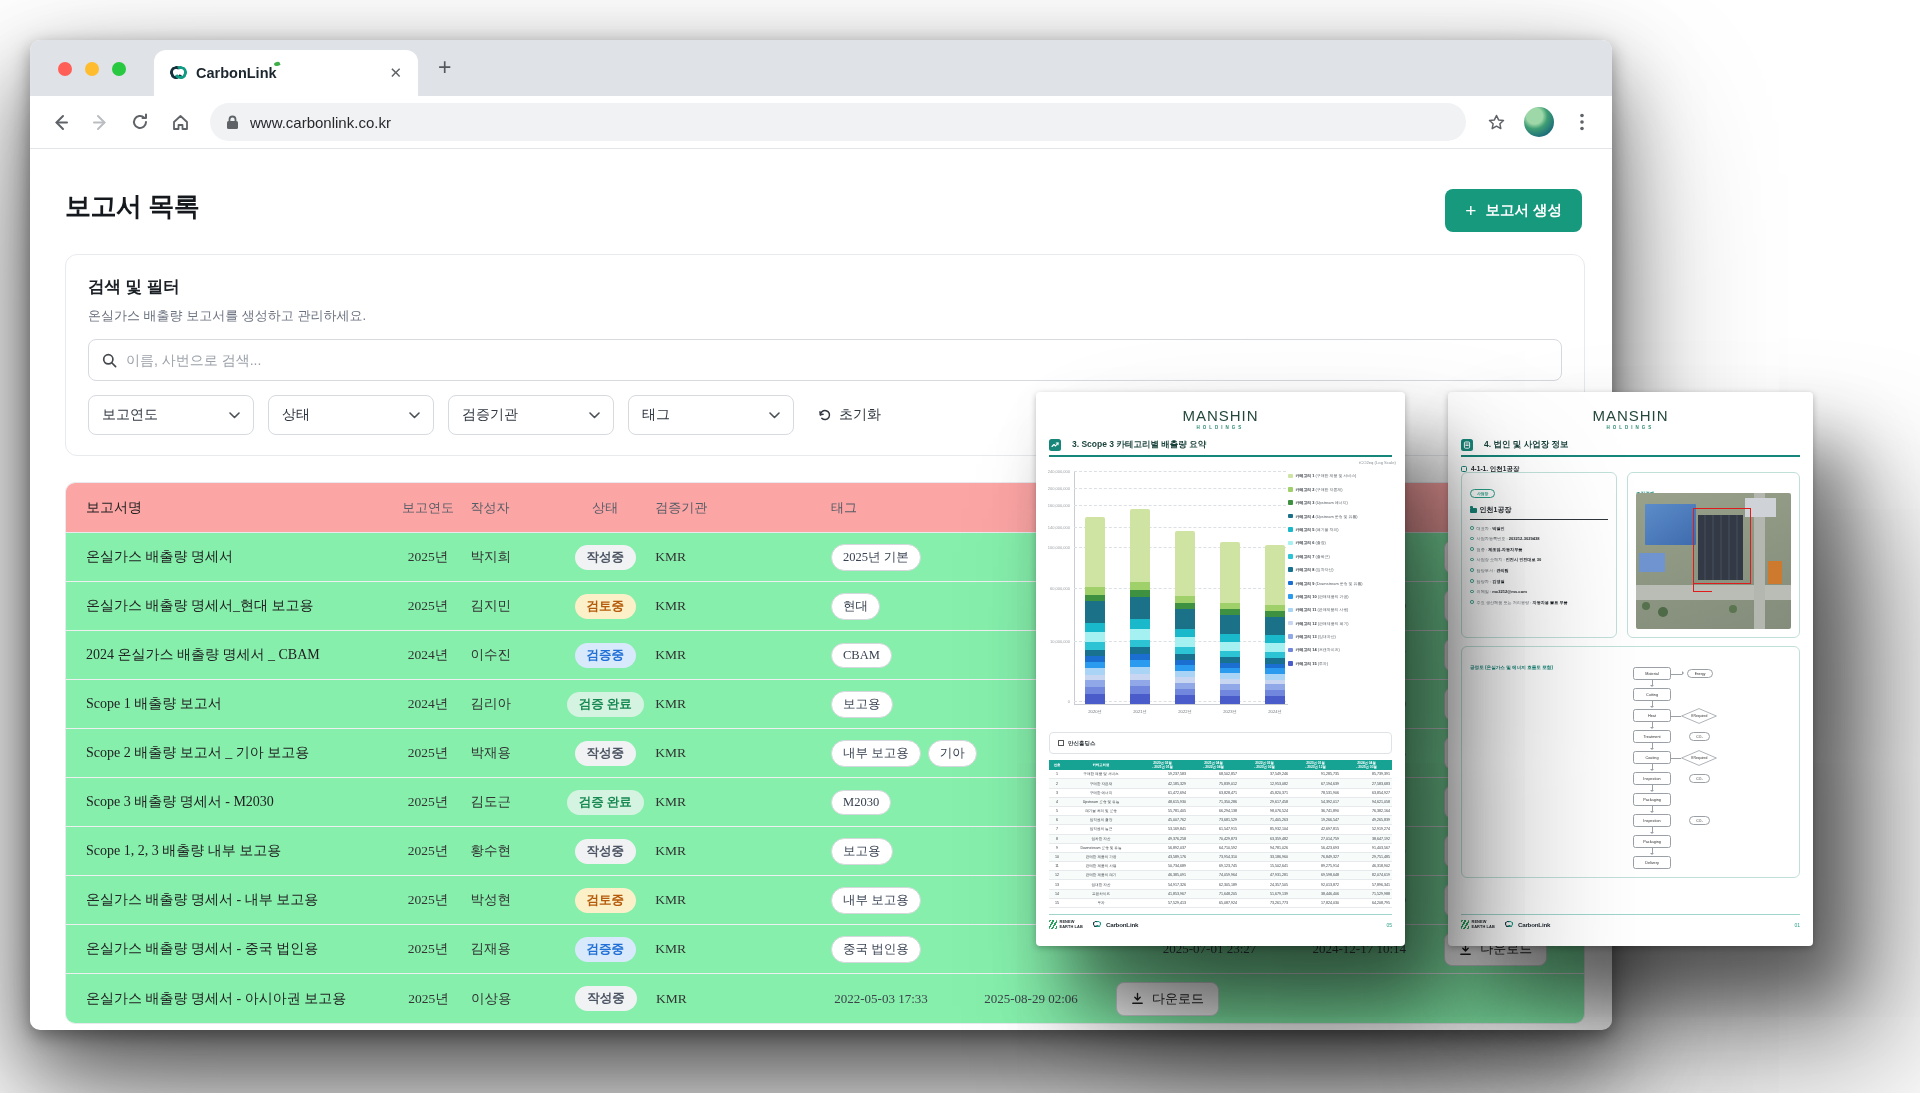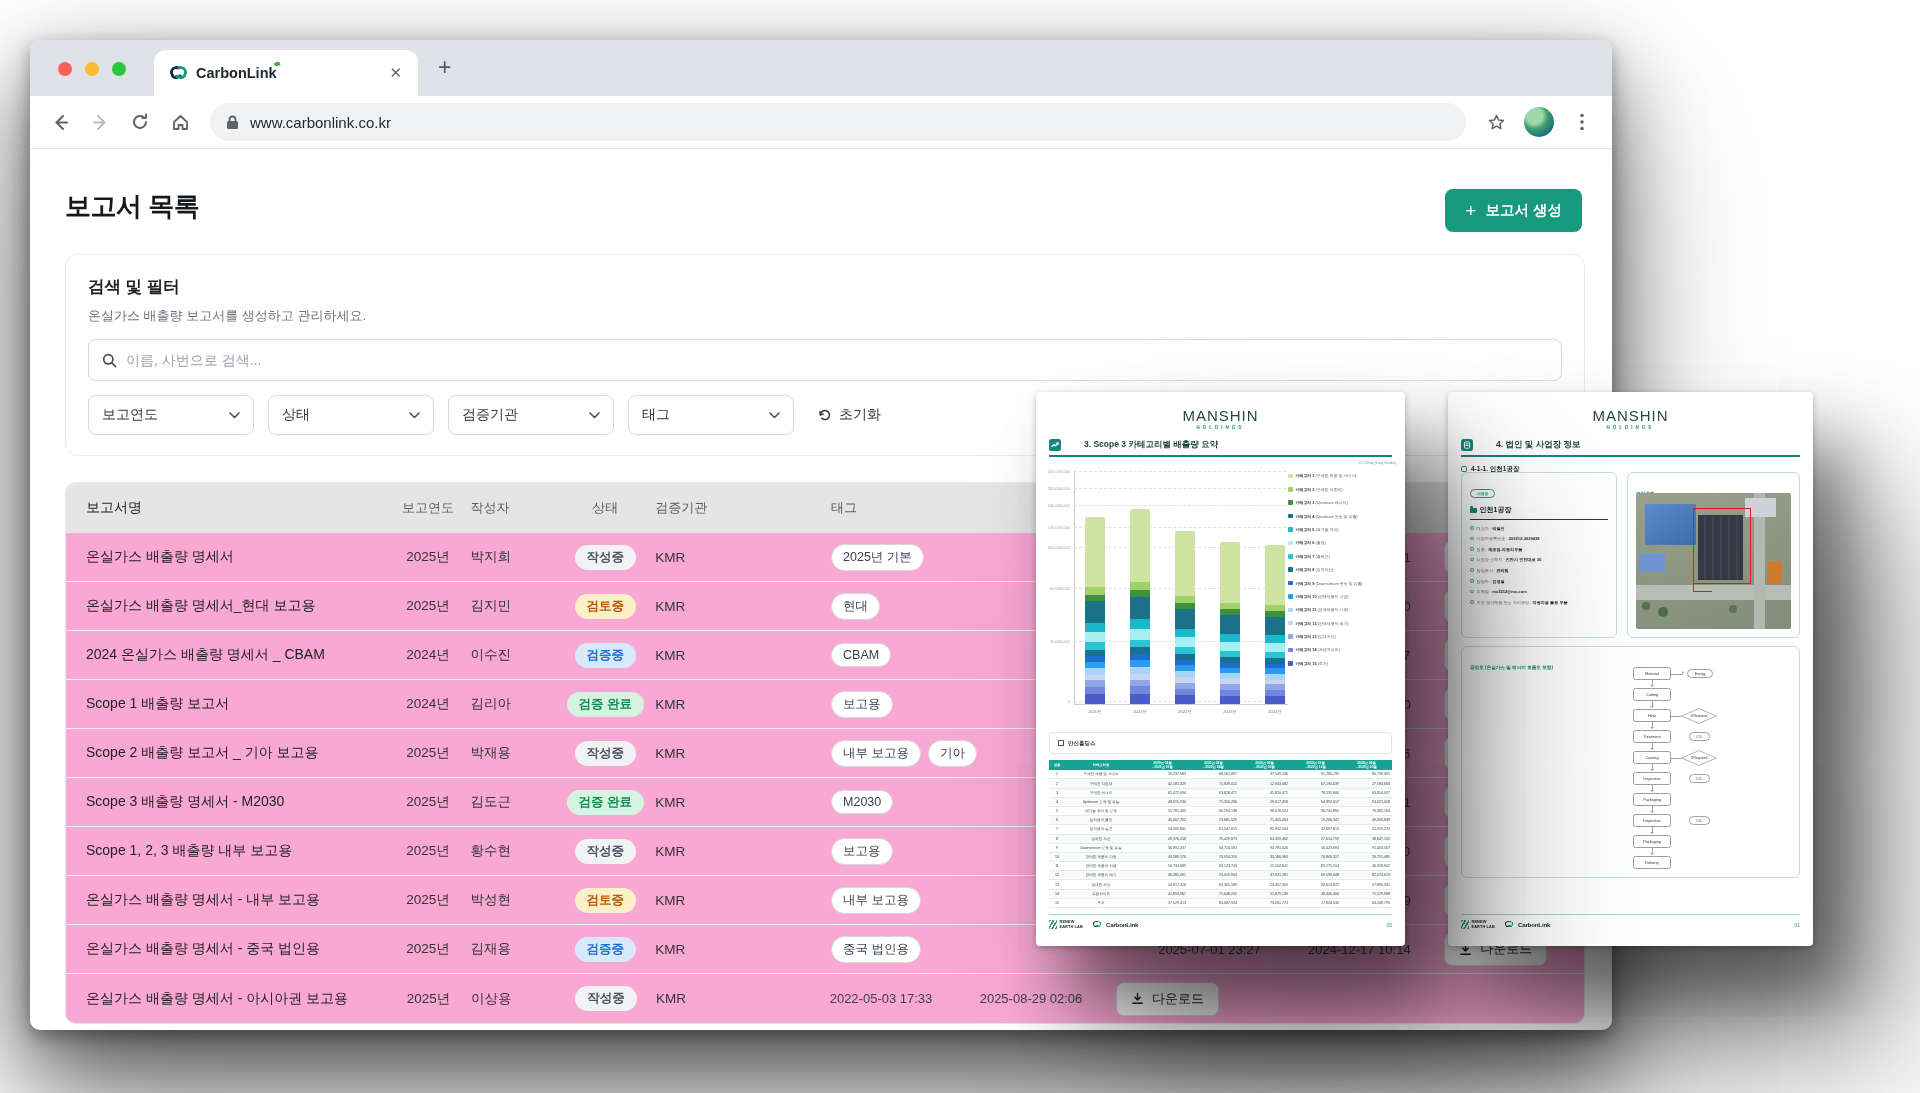--- a/index.html
+++ b/index.html
@@ -49,23 +49,23 @@
   .search-box { margin-top:14px; height:42px; border:1px solid #d7dade; border-radius:8px;
     display:flex; align-items:center; padding:0 13px; gap:9px; }
   .search-box input { border:none; outline:none; flex:1; font-size:14px; color:#a21caf; font-family:inherit; background:transparent; }
   .search-box input::placeholder { color:#9aa1a9; }
   .drop-row { display:flex; align-items:center; gap:14px; margin-top:14px; }
   .dropdown { width:166px; height:40px; border:1px solid #d7dade; border-radius:8px; background:#fff;
     display:flex; align-items:center; justify-content:space-between; padding:0 13px; font-size:14px; color:#2f3640; }
   .reset { display:flex; align-items:center; gap:7px; font-size:14px; color:#2f3640; margin-left:10px; }
 
   .table-card { margin:26px 27px 0 35px; border:1px solid #e8eaed; border-radius:10px; overflow:hidden; background:#fff; }
-  .thead { display:flex; align-items:center; height:50px; background:#e5e5e5; border-bottom:1px solid #e8eaed;
+  .thead { display:flex; align-items:center; height:50px; background:#fca5a5; border-bottom:1px solid #e8eaed;
     font-size:13px; color:#555d66; }
-  .trow { display:flex; align-items:center; height:49px; border-bottom:1px solid #edeff1; font-size:13.5px; color:#333; background:#f9a8d4; }
+  .trow { display:flex; align-items:center; height:49px; border-bottom:1px solid #edeff1; font-size:13.5px; color:#333; background:#86efac;font-family:Liberation Serif, serif; }
   .trow:last-child { border-bottom:none; }
   .c-name{ width:320px; padding-left:20px; color:#222; font-size:14px; }
   .c-year{ width:85px; text-align:center; } .c-auth{ width:85px; text-align:left; }
   .c-stat{ width:100px; display:flex; justify-content:center; }
   .c-org{ width:150px; } .c-tags{ width:330px; padding-left:26px; display:flex; gap:7px; }
   .c-ts{ width:150px; text-align:center; color:#3c434b; font-size:13px; }
   .c-dl{ width:150px; display:flex; justify-content:flex-start; padding-left:10px; }
   .badge { border-radius:999px; padding:4px 12px; font-size:12.5px; font-weight:600; white-space:nowrap; }
   .st-draft { background:#f1f2f4; color:#4b5563; }
   .st-review { background:#fcf0c8; color:#b45a0a; }
@@ -77,21 +77,21 @@
   .scroll-thumb { position:absolute; right:4px; top:300px; width:8px; height:280px; background:#c6c9cc; border-radius:4px; }
 
   
   .doc { position:absolute; top:392px; height:554px; background:#fff; border-radius:4px;
     box-shadow:0 2px 6px rgba(0,0,0,.25), 34px 52px 70px rgba(0,0,0,.45), 80px 110px 150px rgba(0,0,0,.42); }
   .doc1 { left:1036px; width:369px; z-index:60; }
   .doc2 { left:1448px; width:365px; z-index:50; }
   .doc-brand { text-align:center; padding-top:15px; }
   .brand-name { font-size:15px; font-weight:400; letter-spacing:1px; color:#24483b; }
   .brand-sub { font-size:4.5px; letter-spacing:3px; color:#2c8a70; font-weight:700; margin-top:1px; }
-  .doc-section { display:flex; align-items:center; gap:23px; margin:9px 13px 0; }
+  .doc-section { display:flex; align-items:center; gap:11px; margin:9px 13px 0; }
   .sec-icon { width:12px; height:12px; background:#17867a; border-radius:2.5px; display:grid; place-items:center; }
   .sec-title { font-size:8.5px; font-weight:800; color:#173f39; }
   .sec-underline { height:1.5px; background:#17867a; margin:4px 13px 0; }
   .doc-footer-line { position:absolute; left:13px; right:13px; top:522px; height:1px; background:#9fd5cb; }
   .doc-footer { position:absolute; left:13px; right:13px; top:528px; display:flex; align-items:center; gap:10px; }
   .rel-logo { display:flex; align-items:center; gap:2.5px; }
   .rel-icon { width:8px; height:9px; background:repeating-linear-gradient(120deg,#27a35c 0 1.6px,#fff 1.6px 3.2px); border-radius:1px; }
   .rel-text { font-size:3.9px; font-weight:900; color:#23282d; line-height:1.1; letter-spacing:.1px; }
   .cl-mini .cl-icon { width:8px; height:8px; } 
   .cl-mini .cl-icon i { width:6px; height:6px; border-width:1.4px; top:.8px; }

